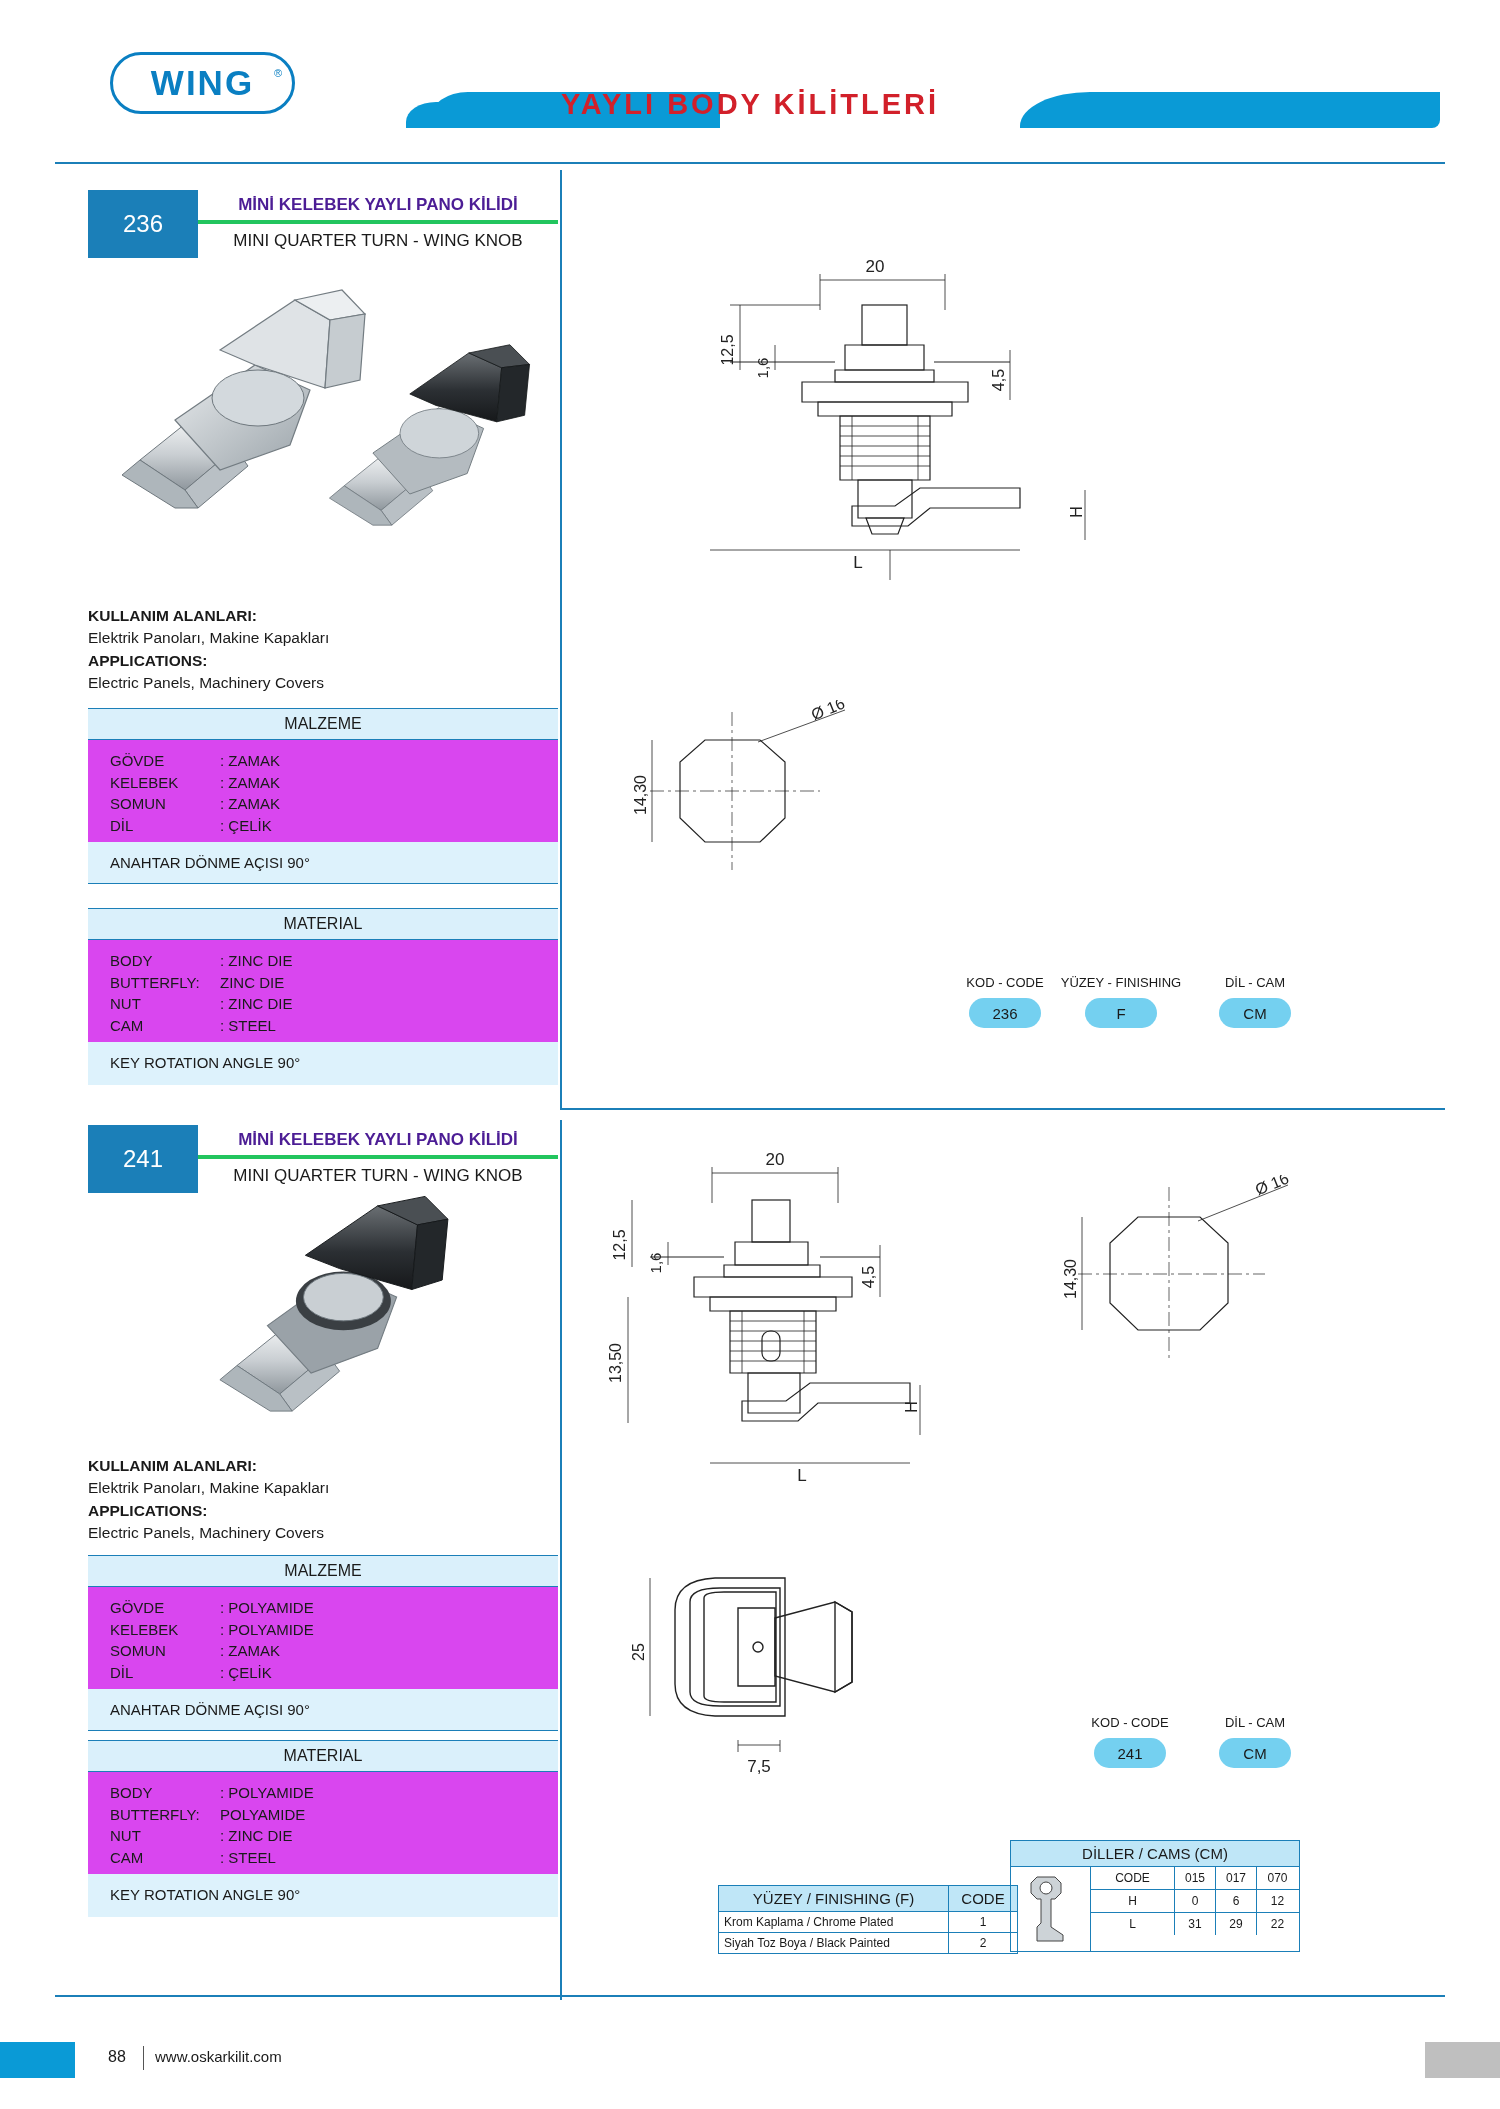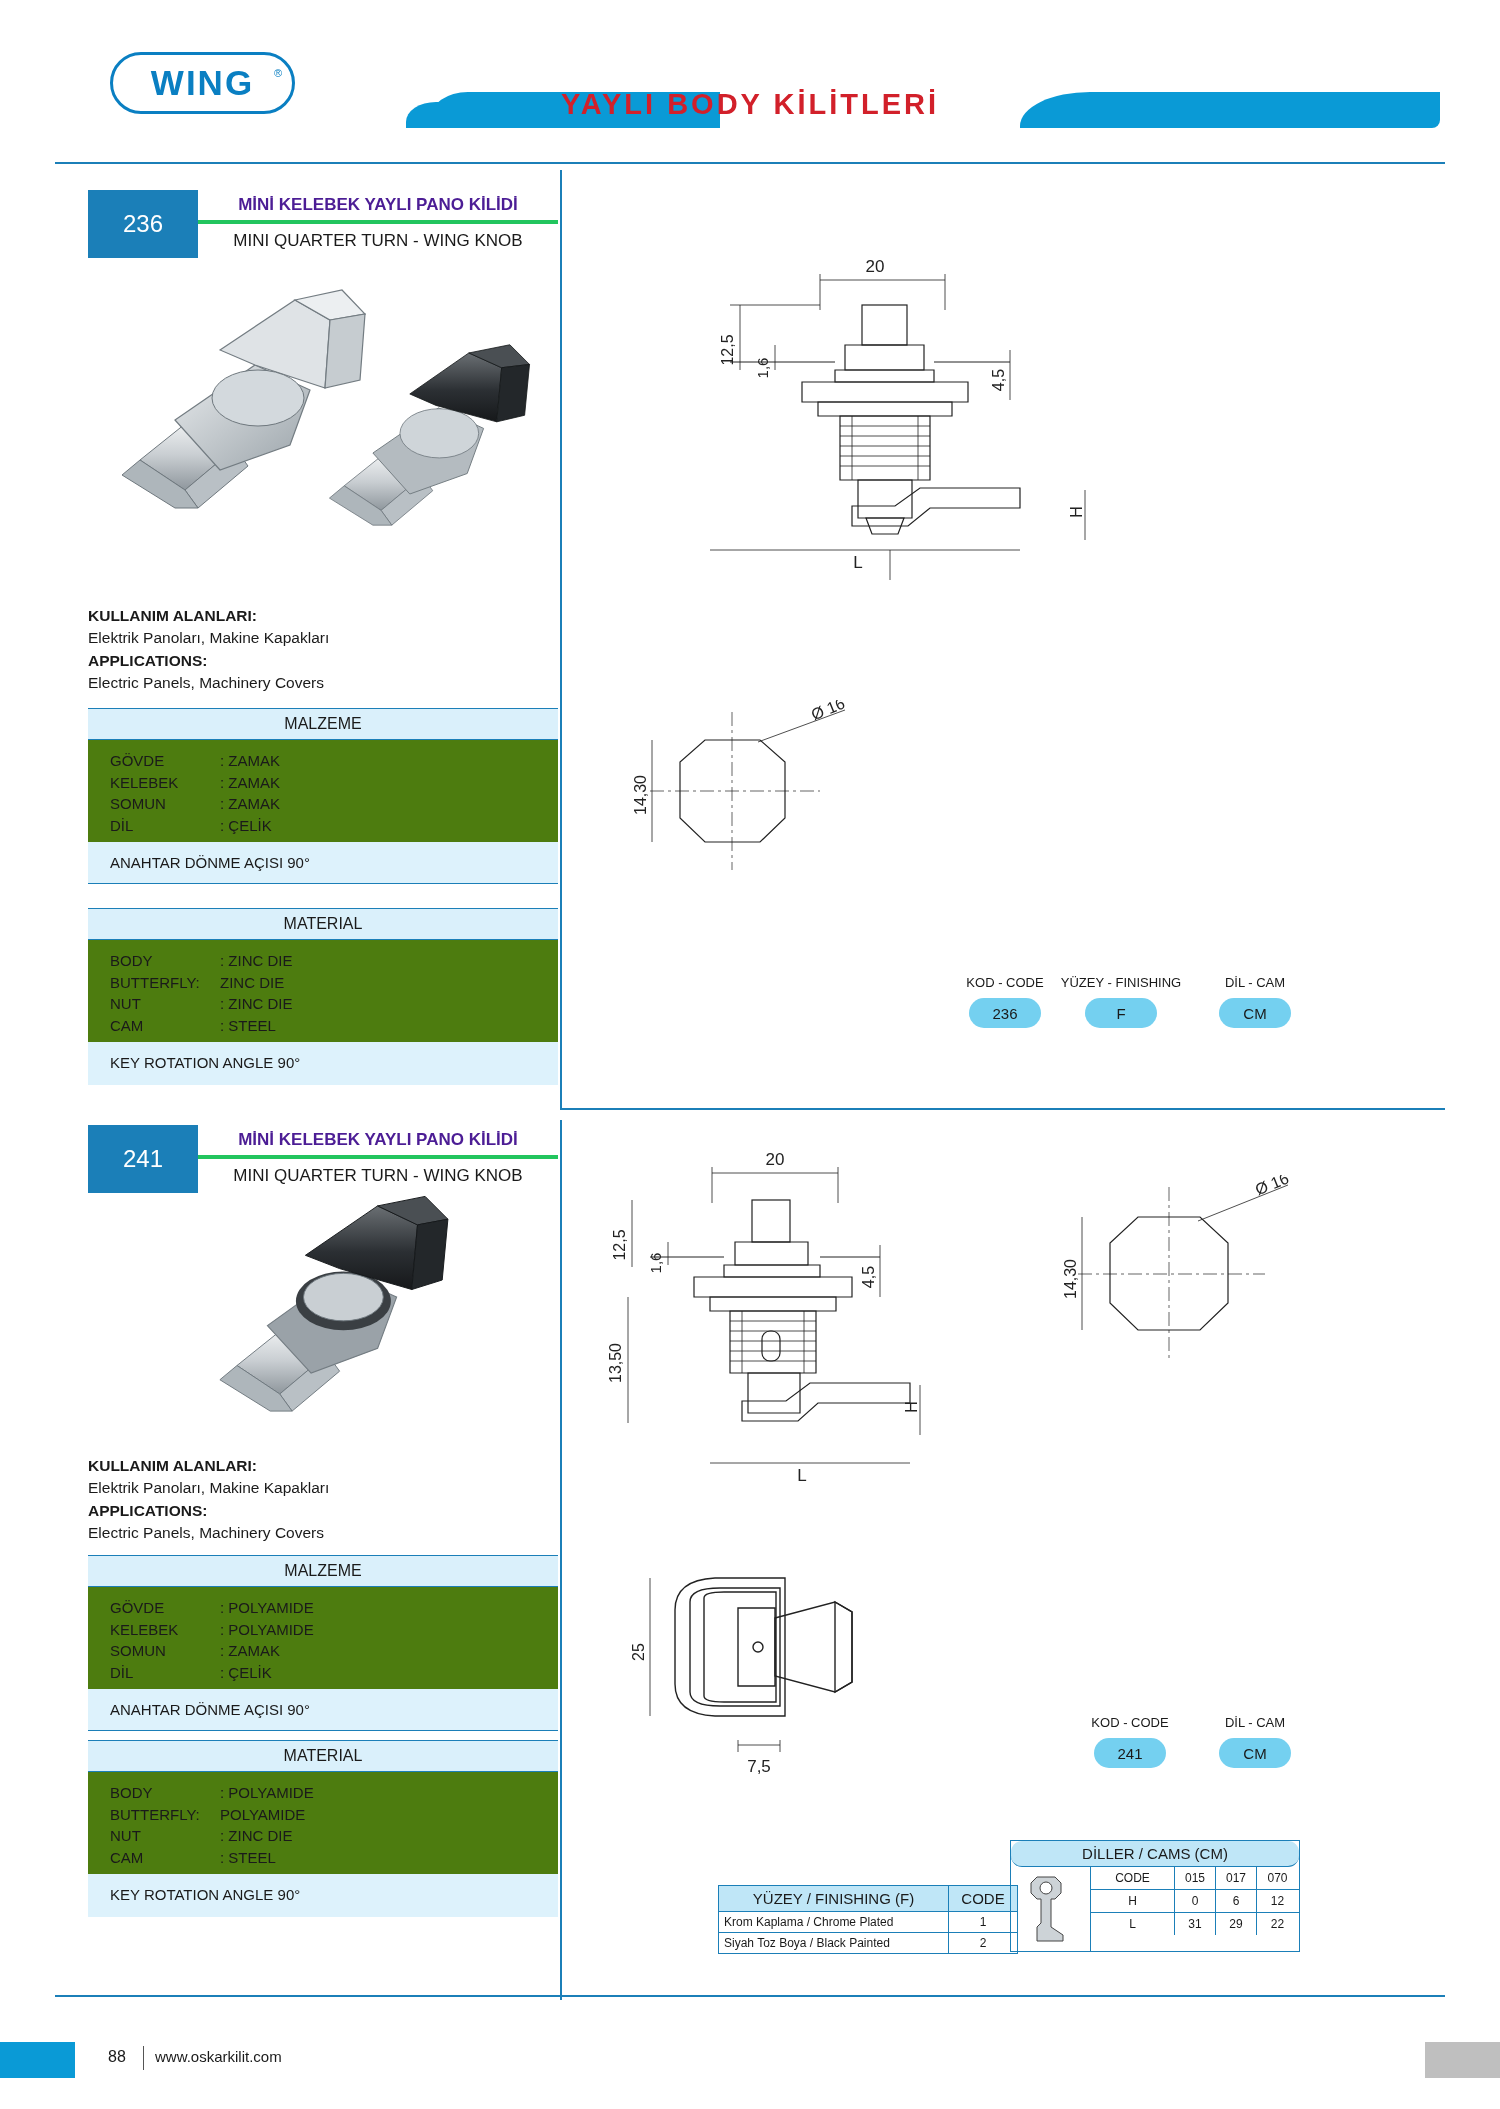--- a/index.html
+++ b/index.html
@@ -71,21 +71,21 @@
   
   .apps { position:absolute; width:470px; font-size:15.5px; line-height:1.45; }
   .apps b { font-weight:bold; }
 
   
   .mtable { position:absolute; width:470px; }
   .mhead {
     background:#daf0fb; border-top:1px solid #1b7fb8; border-bottom:1px solid #1b7fb8;
     text-align:center; font-size:16px; padding:6px 0; color:#1a1a1a;
   }
-  .mbody { background:#4d7c0f; padding:10px 0 6px 0; }
+  .mbody { background:#d946ef; padding:10px 0 6px 0; }
   .mrow { display:flex; font-size:15px; line-height:1.3; padding:1px 0 1px 22px; }
   .mrow .k { width:110px; }
   .mrow .v { }
   .mnote { background:#ddf2fc; font-size:15px; padding:12px 0 12px 22px; border-bottom:1px solid #1b7fb8; }
   .mnote2 { background:#ddf2fc; font-size:15px; padding:12px 0 14px 22px; }
 
   
   .pillgroup { position:absolute; }
   .pill-label { font-size:13px; text-align:center; color:#1a1a1a; margin-bottom:8px; }
   .pill {
@@ -99,21 +99,21 @@
   .fin-head { display:flex; background:#bfe6f7; border-bottom:1px solid #1b7fb8; }
   .fin-head .c1 { width:230px; text-align:center; font-size:15px; padding:4px 0; border-right:1px solid #1b7fb8;}
   .fin-head .c2 { width:68px; text-align:center; font-size:15px; padding:4px 0; }
   .fin-row { display:flex; }
   .fin-row .c1 { width:230px; font-size:12px; padding:3px 0 3px 5px; border-right:1px solid #1b7fb8; border-bottom:1px solid #1b7fb8;}
   .fin-row .c2 { width:68px; font-size:12px; text-align:center; padding:3px 0; border-bottom:1px solid #1b7fb8;}
   .fin-row:last-child .c1, .fin-row:last-child .c2 { border-bottom:none; }
 
   
   .cams { position:absolute; border:1px solid #1b7fb8; width:290px; }
-  .cams-title { background:#bfe6f7; text-align:center; font-size:15px; padding:4px 0; border-bottom:1px solid #1b7fb8;border-radius:11px; }
+  .cams-title { background:#bfe6f7; text-align:center; font-size:15px; padding:4px 0; border-bottom:1px solid #1b7fb8; }
   .cams-grid { display:flex; }
   .cams-pic { width:80px; border-right:1px solid #1b7fb8; position:relative; height:84px; }
   .cams-tbl { flex:1; }
   .cams-tr { display:flex; border-bottom:1px solid #1b7fb8; }
   .cams-tr:last-child { border-bottom:none; }
   .cams-td { font-size:12px; text-align:center; padding:4px 0; border-right:1px solid #1b7fb8; }
   .cams-td:last-child { border-right:none; }
   .cw1 { width:84px; } .cw2 { width:41px; } .cw3 { width:41px; } .cw4 { width:41px; }
 
   

